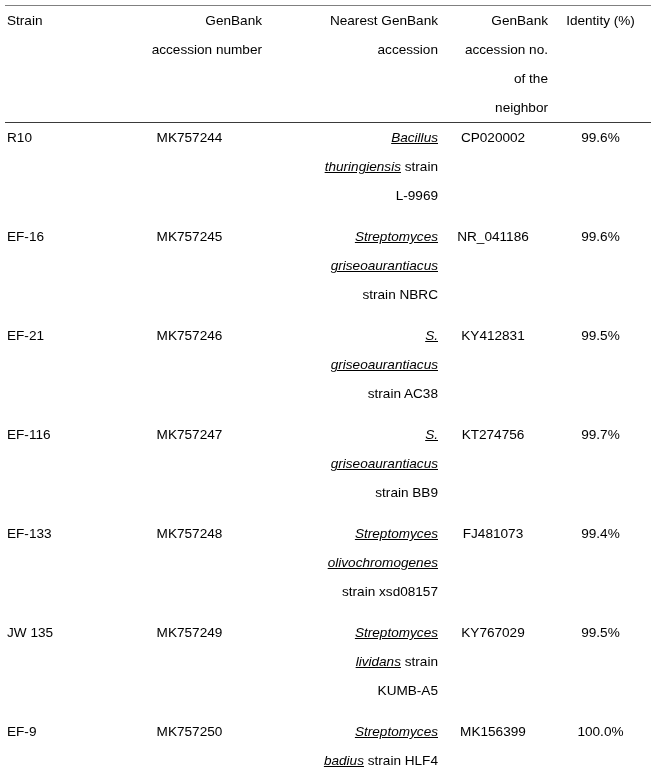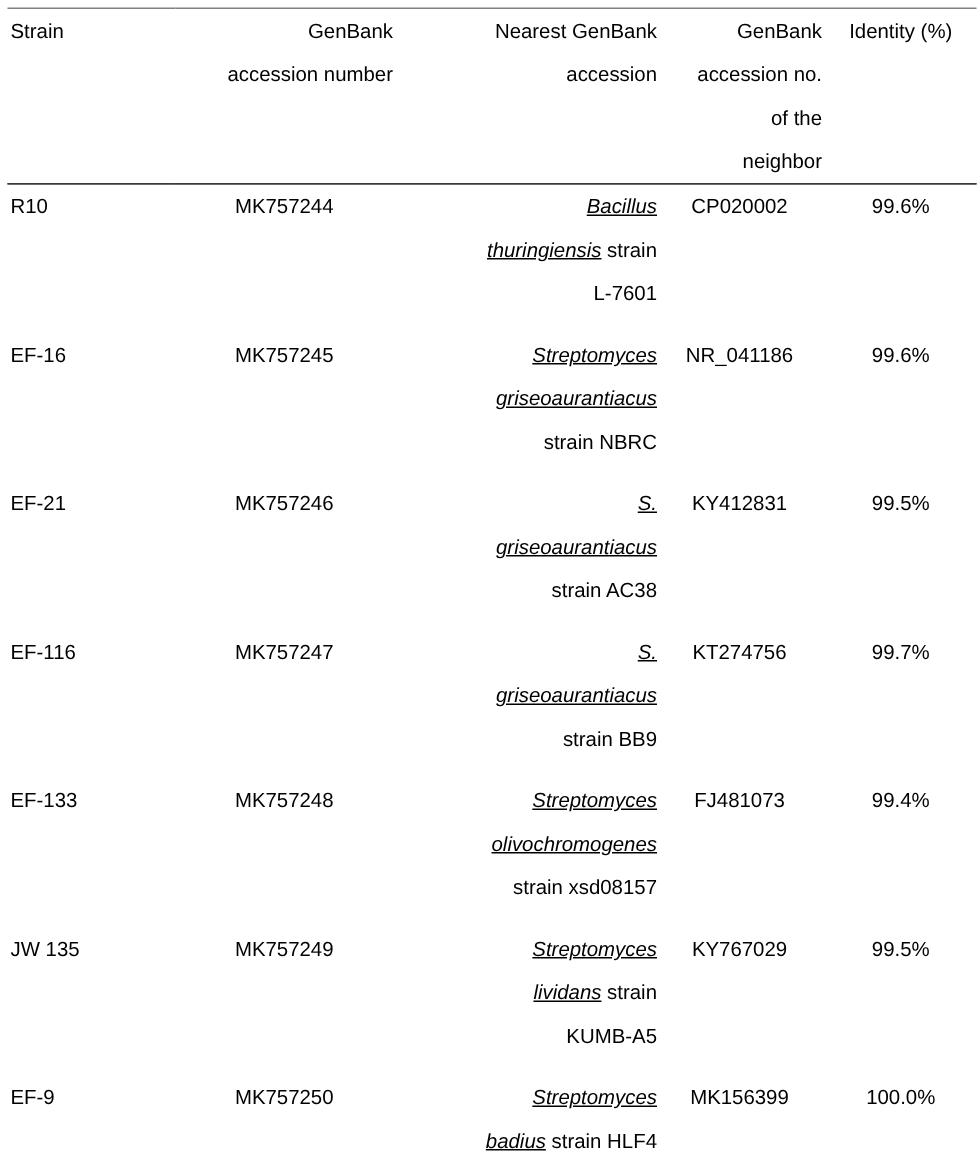--- a/index.html
+++ b/index.html
@@ -90,21 +90,21 @@
         <tr>
           <td class="col-strain">
             <span class="cline">R10</span>
           </td>
           <td class="col-acc">
             <span class="cline">MK757244</span>
           </td>
           <td class="col-neigh">
             <span class="cline"><i class="ital">Bacillus</i></span>
             <span class="cline"><i class="ital">thuringiensis</i><span> strain</span></span>
-            <span class="cline">L-7601</span>
+            <span class="cline">L-9969</span>
           </td>
           <td class="col-nacc">
             <span class="cline">CP020002</span>
           </td>
           <td class="col-ident">
             <span class="cline">99.6%</span>
           </td>
         </tr>
         <tr class="gap-row">
           <td></td>

